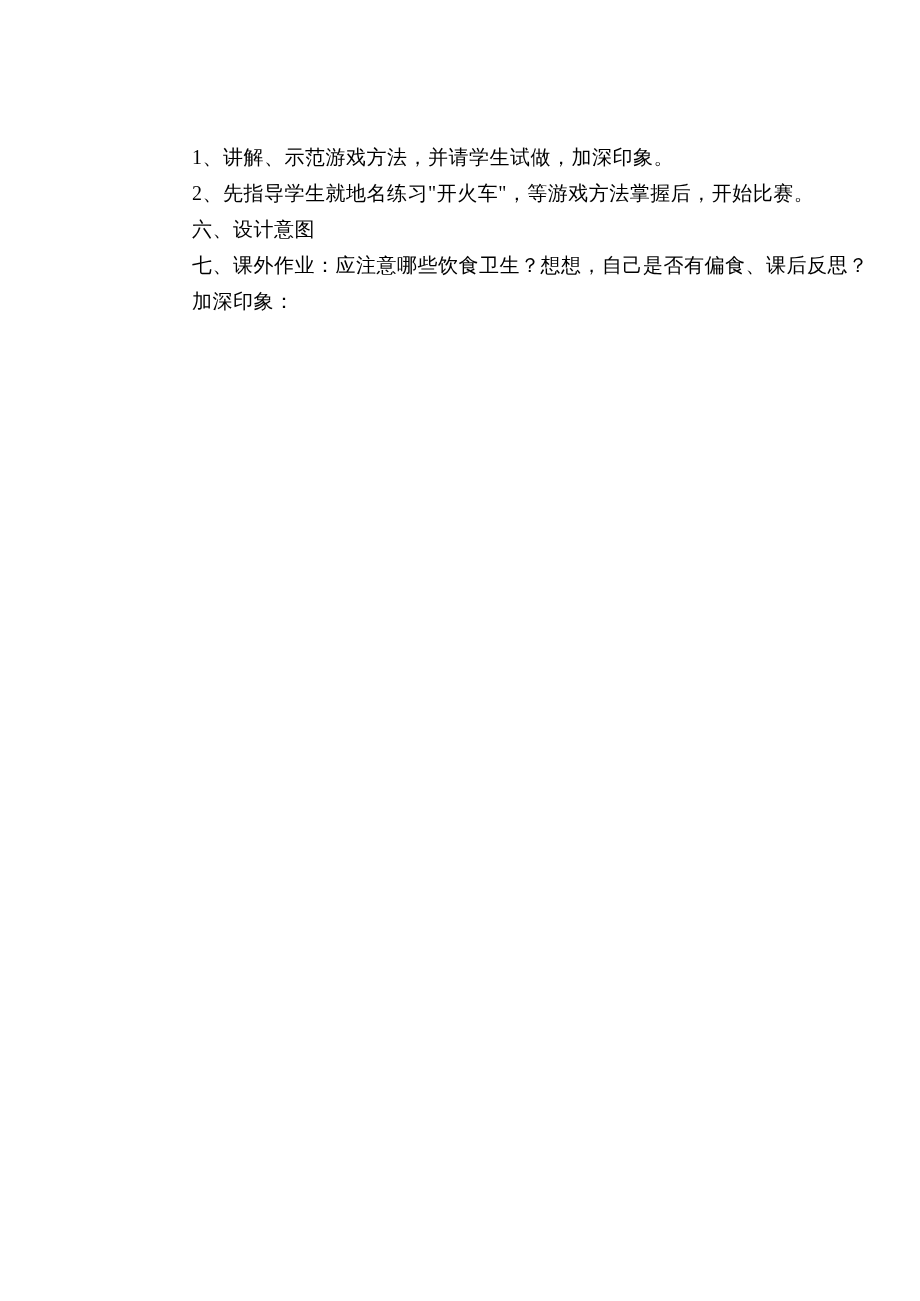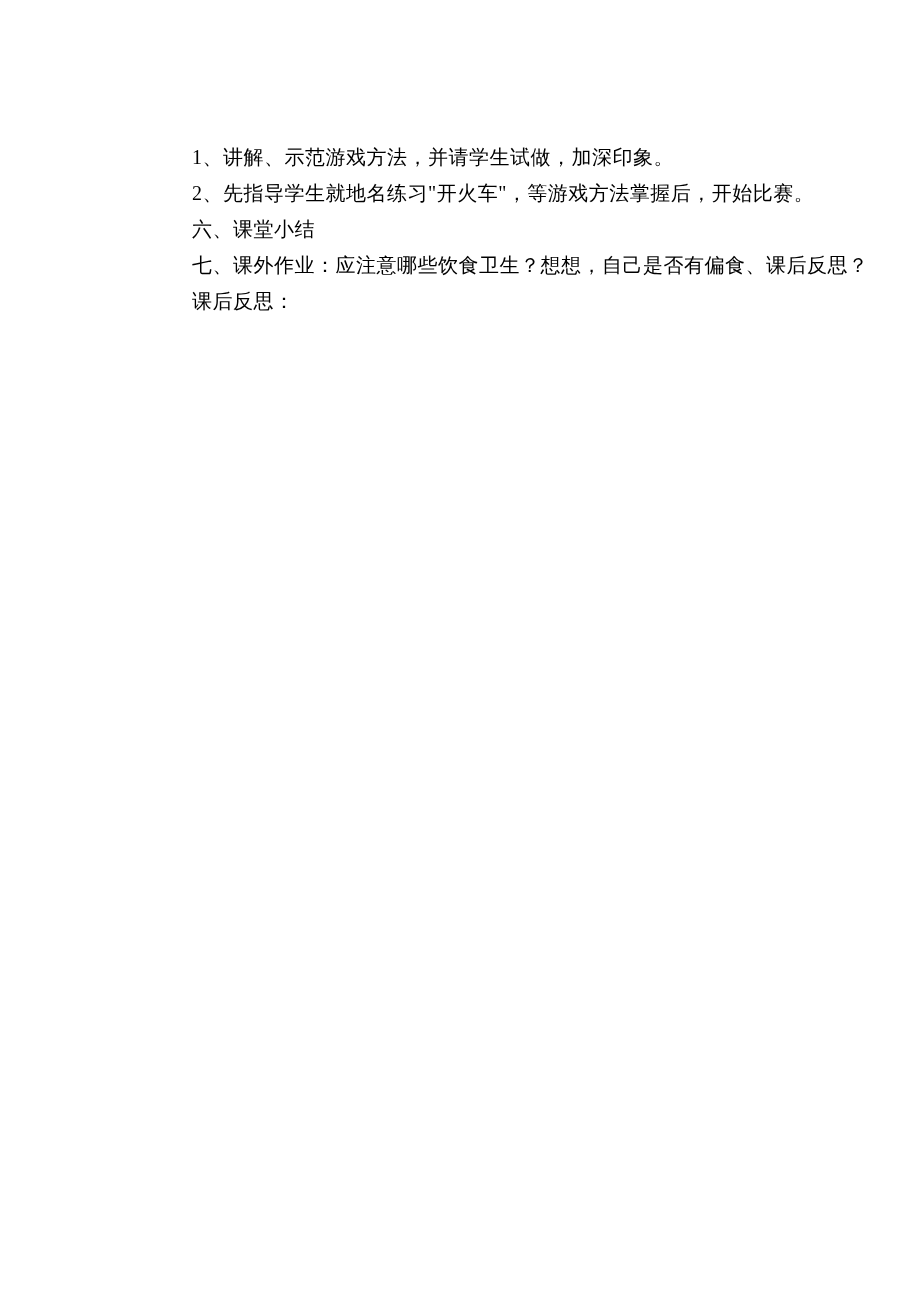--- a/index.html
+++ b/index.html
@@ -24,16 +24,16 @@
       margin-bottom: 0px;
       white-space: nowrap;
     }
   </style>
 </head>
 <body>
 
 <div class="content">
   <div class="line">1、讲解、示范游戏方法，并请学生试做，加深印象。</div>
   <div class="line">2、先指导学生就地名练习"开火车"，等游戏方法掌握后，开始比赛。</div>
-  <div class="line">六、课堂小结</div>
+  <div class="line">六、设计意图</div>
   <div class="line">七、课外作业：应注意哪些饮食卫生？想想，自己是否有偏食、课后反思？</div>
-  <div class="line">课后反思：</div>
+  <div class="line">加深印象：</div>
 </div>
 
 </body></html>

